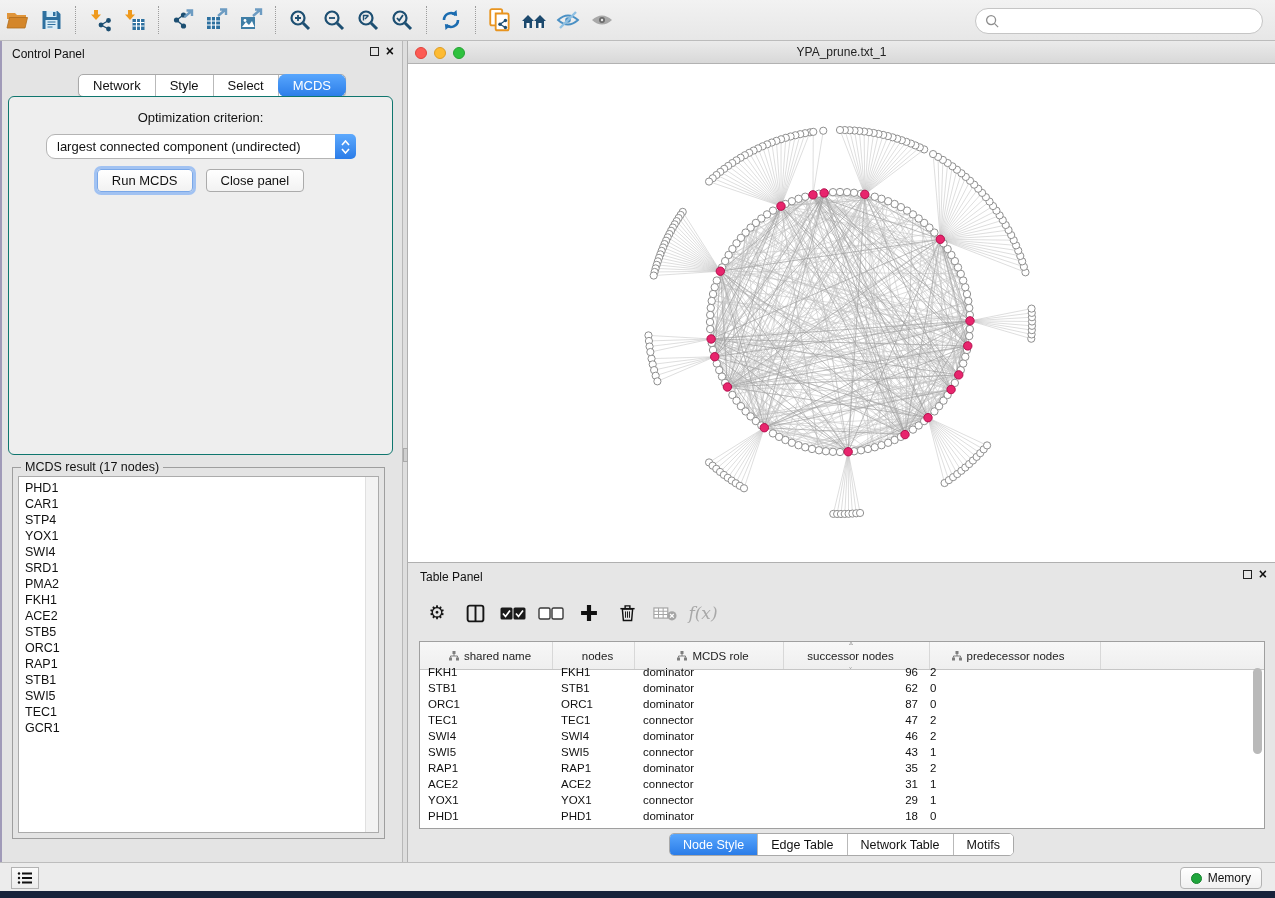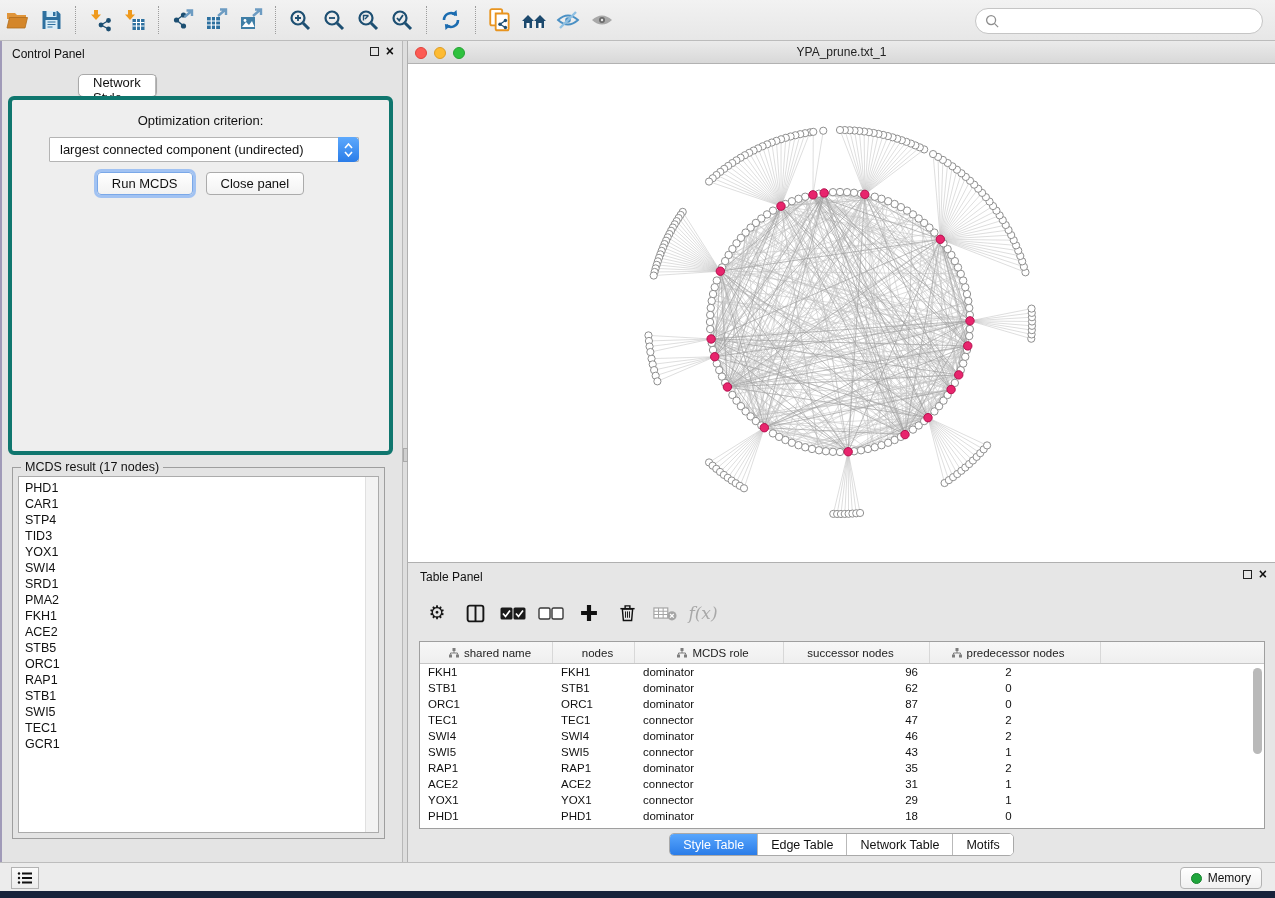--- a/index.html
+++ b/index.html
@@ -17,28 +17,28 @@
   .searchbox input { border:none; outline:none; font-size:12px; width:240px; background:transparent; margin-left:6px; font-family:"Liberation Sans",sans-serif; }
 
   
   .control-panel { position:absolute; left:2px; top:41px; width:401px; height:821px; background:#e4e4e4; border-right:1px solid #b8b8b8; }
   .panel-head { position:absolute; left:0; top:0; width:100%; height:26px; display:flex; align-items:center; padding:0 10px; }
   .panel-title { font-size:12px; color:#111; }
   .win-ctrls { position:absolute; right:8px; top:6px; display:flex; gap:7px; align-items:center; }
   .float-ic { width:9px; height:9px; border:1.6px solid #222; display:inline-block; }
   .close-ic { font-size:14px; font-weight:700; color:#111; line-height:9px; }
 
-  .seg-tabs { position:absolute; left:76px; top:33px; height:23px; display:flex; background:#fff; border:1px solid #a9a9a9; border-radius:5px; box-shadow:0 1px 1px rgba(0,0,0,.12);flex-direction:column; }
+  .seg-tabs { position:absolute; left:76px; top:33px; height:23px; display:flex; background:#fff; border:1px solid #a9a9a9; border-radius:5px; box-shadow:0 1px 1px rgba(0,0,0,.12); }
   .seg { font-size:13px; color:#111; padding:0 14px; display:flex; align-items:center; border-right:1px solid #b9b9b9; }
   .seg:last-child { border-right:none; }
   .seg.active { background:linear-gradient(#58a6fd,#2a7ce8); color:#fff; border-radius:8px; margin:-1px; padding:0 15px; border-right:none; }
 
-  .inner-panel { position:absolute; left:6px; top:55px; width:385px; height:359px; background:#eeeeee; border:4px solid #0f766e; border-radius:6px; }
+  .inner-panel { position:absolute; left:6px; top:55px; width:385px; height:359px; background:#eeeeee; border:1px solid #0f766e; border-radius:6px; }
   .opt-label { position:absolute; left:0; top:13px; width:100%; text-align:center; font-size:13px; color:#111; }
-  .dropdown { position:absolute; left:37px; top:37px; width:310px; height:25px; background:#fff; border:1px solid #b4b4b4; border-radius:1px; display:flex; align-items:center; }
+  .dropdown { position:absolute; left:37px; top:37px; width:310px; height:25px; background:#fff; border:1px solid #b4b4b4; border-radius:9px; display:flex; align-items:center; }
   .dropdown .val { font-size:13px; color:#111; padding-left:10px; flex:1; white-space:nowrap; overflow:hidden; }
   .stepper { width:21px; height:25px; margin:-1px -1px -1px 0; background:linear-gradient(#5da9fd,#2a7ce8); border-radius:0 5px 5px 0; display:flex; flex-direction:column; align-items:center; justify-content:center; gap:2px; }
   .btn-row { position:absolute; left:0; top:72px; width:100%; display:flex; justify-content:center; gap:13px; }
   .pbtn { height:23px; background:linear-gradient(#ffffff,#f2f2f2); border:1px solid #ababab; border-radius:4px; font-size:13px; color:#111; display:flex; align-items:center; padding:0 14px; }
   .pbtn.focused { box-shadow:0 0 0 3px rgba(110,165,245,.6); border-color:#7aa8e8; }
 
   .fieldset { position:absolute; left:10px; top:426px; width:373px; height:372px; border:1px solid #9e9e9e; }
   .legend { position:absolute; left:8px; top:-8px; background:#e4e4e4; padding:0 4px; font-size:12.5px; color:#111; }
   .listbox { position:absolute; left:5px; top:8px; right:5px; bottom:5px; background:#fff; border:1px solid #ababab; overflow:hidden; }
   .list-scroll { position:absolute; right:0; top:0; width:13px; bottom:0; background:#f3f3f3; border-left:1px solid #e0e0e0; }
@@ -63,30 +63,30 @@
   
   .table-panel { position:absolute; left:408px; top:562px; width:867px; height:300px; background:#e6e6e6; border-top:1px solid #b0b0b0; }
   .tp-head { position:absolute; left:0; top:3px; width:100%; height:22px; }
   .tp-title { position:absolute; left:12px; top:4px; font-size:12px; color:#111; }
   .tp-toolbar { position:absolute; left:10px; top:28px; height:44px; display:flex; align-items:center; gap:0; }
   .tpi { width:38px; height:36px; display:flex; align-items:center; justify-content:center; }
   .fx { font-family:"DejaVu Serif", serif; font-style:italic; font-size:17px; color:#a8a8a8; }
   .gear-glyph { font-size:19px; color:#161616; line-height:20px; }
 
   .ntable { position:absolute; left:11px; top:78px; width:846px; height:188px; background:#fff; border:1px solid #9f9f9f; }
-  .thead { position:absolute; left:0; top:0; width:100%; height:22px; background:linear-gradient(#f7f7f7,#efefef); border-bottom:1px solid #c6c6c6; display:flex; }
+  .thead { position:absolute; left:0; top:0; width:100%; height:28px; background:linear-gradient(#f7f7f7,#efefef); border-bottom:1px solid #c6c6c6; display:flex; }
   .hcell { height:100%; display:flex; align-items:center; justify-content:center; gap:5px; font-size:11.5px; color:#222; border-right:1px solid #d8d8d8; }
   .tbody { position:absolute; left:0; top:22px; width:832px; bottom:0; overflow:hidden; }
   .trow { display:flex; height:16px; align-items:center; }
   .tcell { font-size:11.5px; color:#111; white-space:nowrap; }
   .c0 { width:133px; padding-left:8px; }
   .c1 { width:82px; padding-left:8px; }
   .c2 { width:149px; padding-left:8px; }
   .c3 { width:146px; text-align:right; padding-right:12px;flex-direction:column; }
-  .c4 { width:171px; text-align:center; padding-right:14px; }
+  .c4 { width:171px; text-align:left; padding-right:14px; }
   .tscroll { position:absolute; right:1px; top:24px; width:11px; height:162px; }
   .tthumb { position:absolute; left:1px; top:2px; width:9px; height:86px; background:#b9b9b9; border-radius:5px; }
 
   .bottom-tabs { position:absolute; left:0; top:270px; width:100%; display:flex; justify-content:center; }
   .btabs-group { display:flex; height:23px; background:#fff; border:1px solid #a9a9a9; border-radius:5px; overflow:hidden; }
   .btab { font-size:12.5px; color:#111; padding:0 13px; display:flex; align-items:center; border-right:1px solid #b9b9b9; background:#fff; }
   .btab:last-child { border-right:none; }
   .btab.active { background:linear-gradient(#58a6fd,#2a7ce8); color:#fff; }
 
   
@@ -273,21 +273,20 @@
         <div class="pbtn">Close panel</div>
       </div>
     </div>
     <div class="fieldset">
       <span class="legend">MCDS result (17 nodes)</span>
       <div class="listbox">
         <div id="mcds-list">
             <div class="mcds-item">PHD1</div>
             <div class="mcds-item">CAR1</div>
             <div class="mcds-item">STP4</div>
-            <div class="mcds-item">TID3</div>
             <div class="mcds-item">YOX1</div>
             <div class="mcds-item">SWI4</div>
             <div class="mcds-item">SRD1</div>
             <div class="mcds-item">PMA2</div>
             <div class="mcds-item">FKH1</div>
             <div class="mcds-item">ACE2</div>
             <div class="mcds-item">STB5</div>
             <div class="mcds-item">ORC1</div>
             <div class="mcds-item">RAP1</div>
             <div class="mcds-item">STB1</div>
@@ -1340,21 +1339,21 @@
             <div class="tcell c4">0</div>
           </div>
         </div>
       <div class="tscroll">
           <div class="tthumb"></div>
         </div>
     </div>
 
     <div class="bottom-tabs">
       <div class="btabs-group">
-        <div class="btab active">Style Table</div>
+        <div class="btab active">Node Style</div>
         <div class="btab">Edge Table</div>
         <div class="btab">Network Table</div>
         <div class="btab">Motifs</div>
       </div>
     </div>
   </div>
 
   <div class="statusbar">
     <div class="menu-btn">
       <svg width="16" height="14" viewBox="0 0 16 14">

